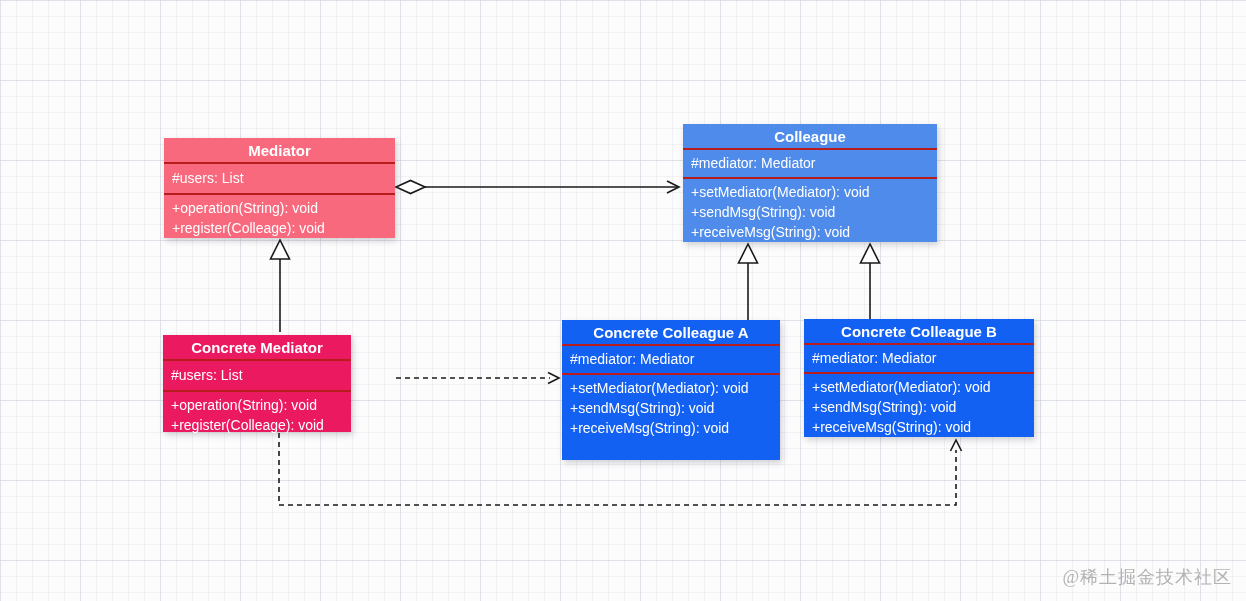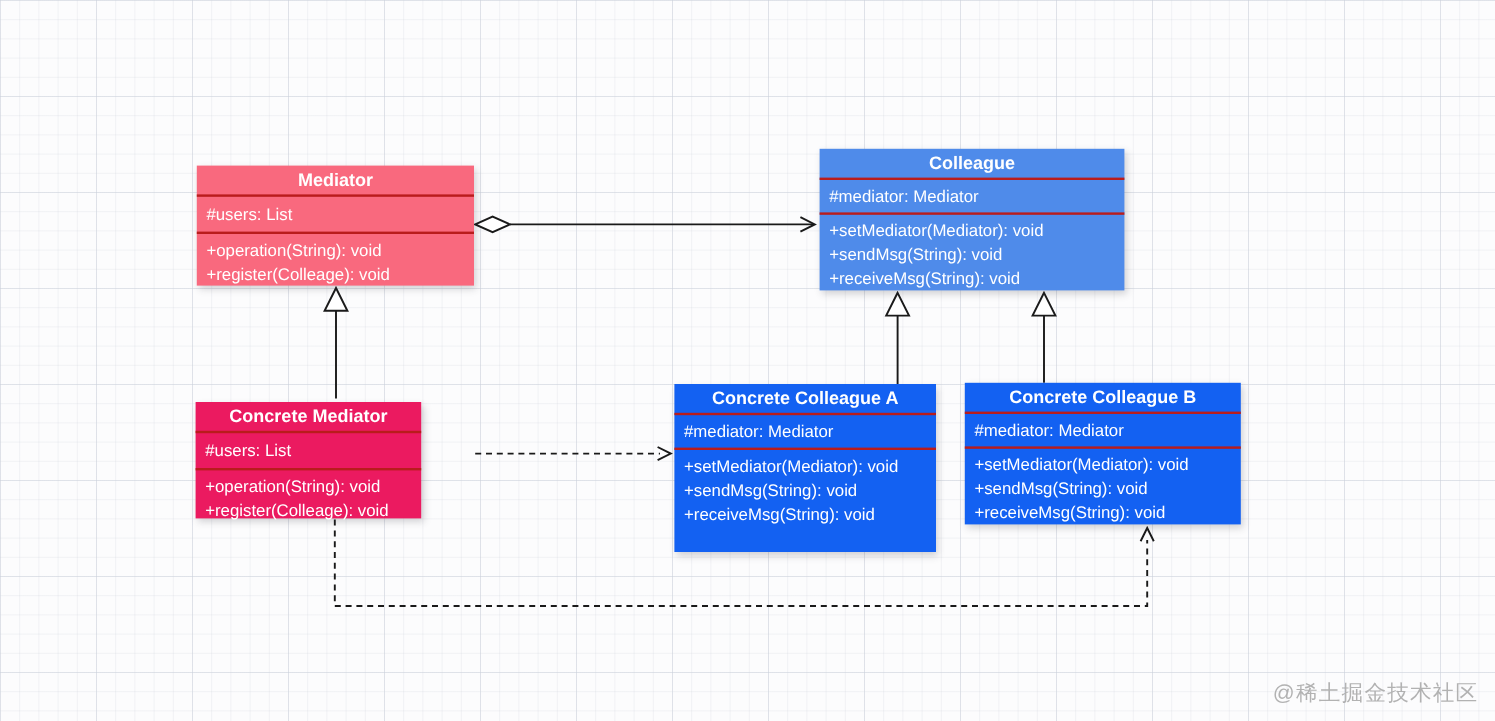--- a/index.html
+++ b/index.html
@@ -32,21 +32,21 @@
   .uml-line{line-height:20px;white-space:nowrap;}
   
   #box-mediator           {left:164px; top:138px; width:231px; height:100px;}
   #box-colleague          {left:683px; top:124px; width:254px; height:118px;}
   #box-concrete-mediator  {left:163px; top:335px; width:188px; height:97px;}
   #box-concrete-colleague-a{left:562px; top:320px; width:218px; height:140px;}
   #box-concrete-colleague-b{left:804px; top:319px; width:230px; height:118px;}
   #box-mediator .uml-attrs, #box-concrete-mediator .uml-attrs{padding-top:4px;padding-bottom:5px;}
   .watermark{
     position:absolute;right:14px;bottom:12px;z-index:3;
-    font-size:18px;color:#a6a6a6;letter-spacing:1px;opacity:0.85;
+    font-size:18px;color:#a6a6a6;letter-spacing:1px;opacity:0.85;font-family:Liberation Serif, serif;
   }
 </style>
 </head>
 <body>
 
 <svg id="connector-layer" viewBox="0 0 1246 601" xmlns="http://www.w3.org/2000/svg">
   
   <g stroke="#1a1a1a" stroke-width="1.6" fill="none">
     <line x1="425" y1="187" x2="678" y2="187"></line>
     <polygon points="396,187 410.5,180.5 425,187 410.5,193.5" fill="#ffffff"></polygon>

